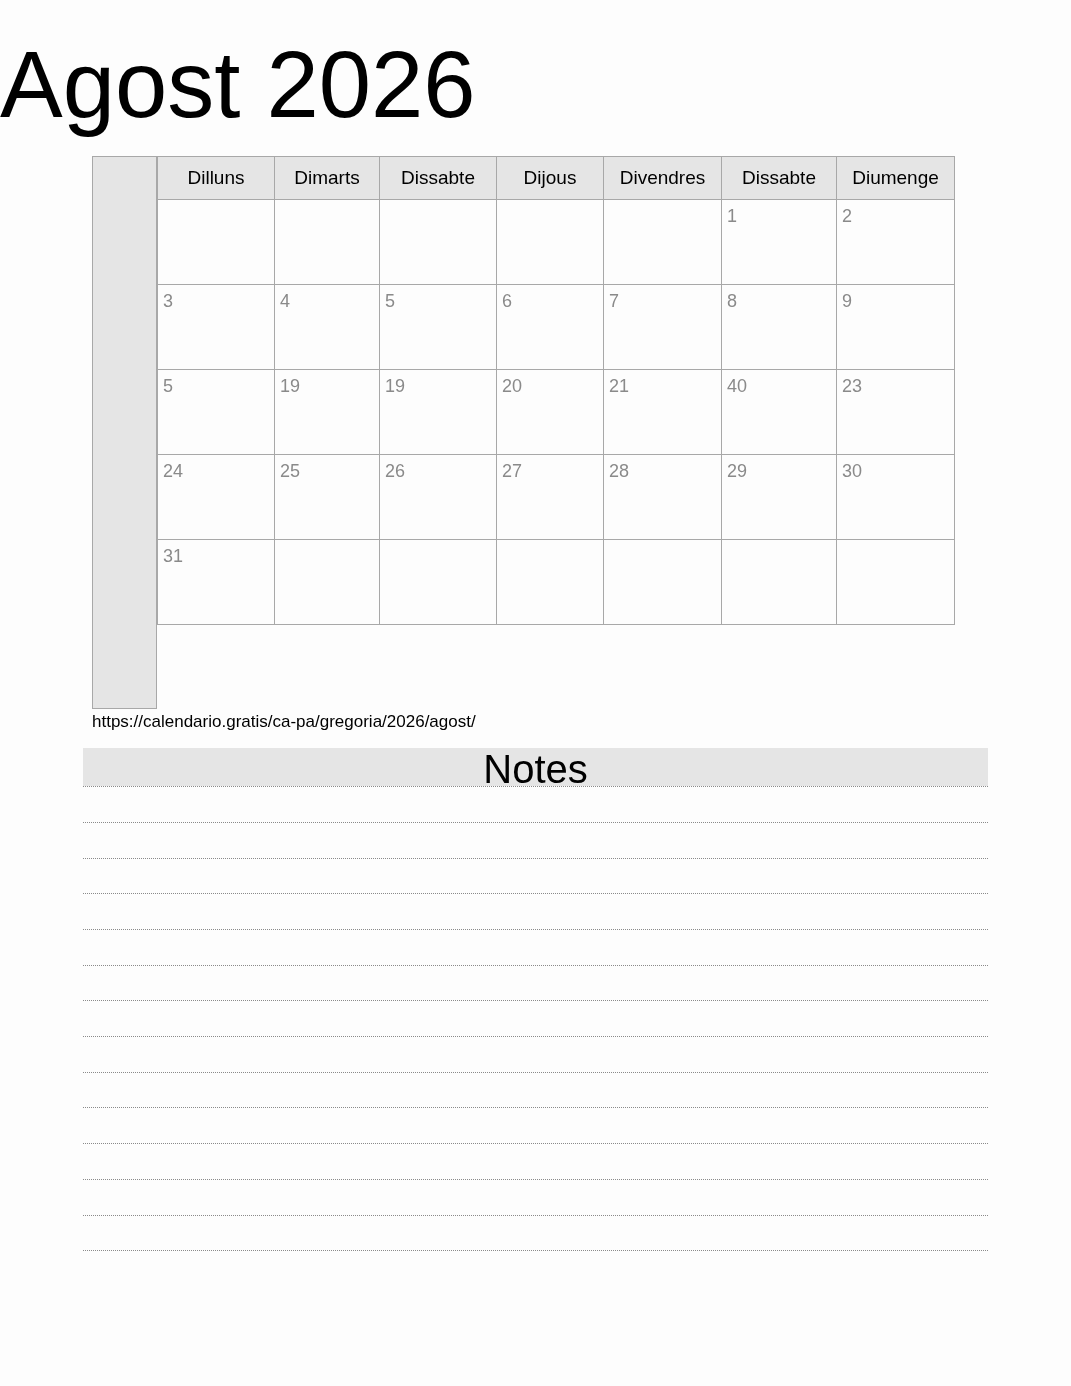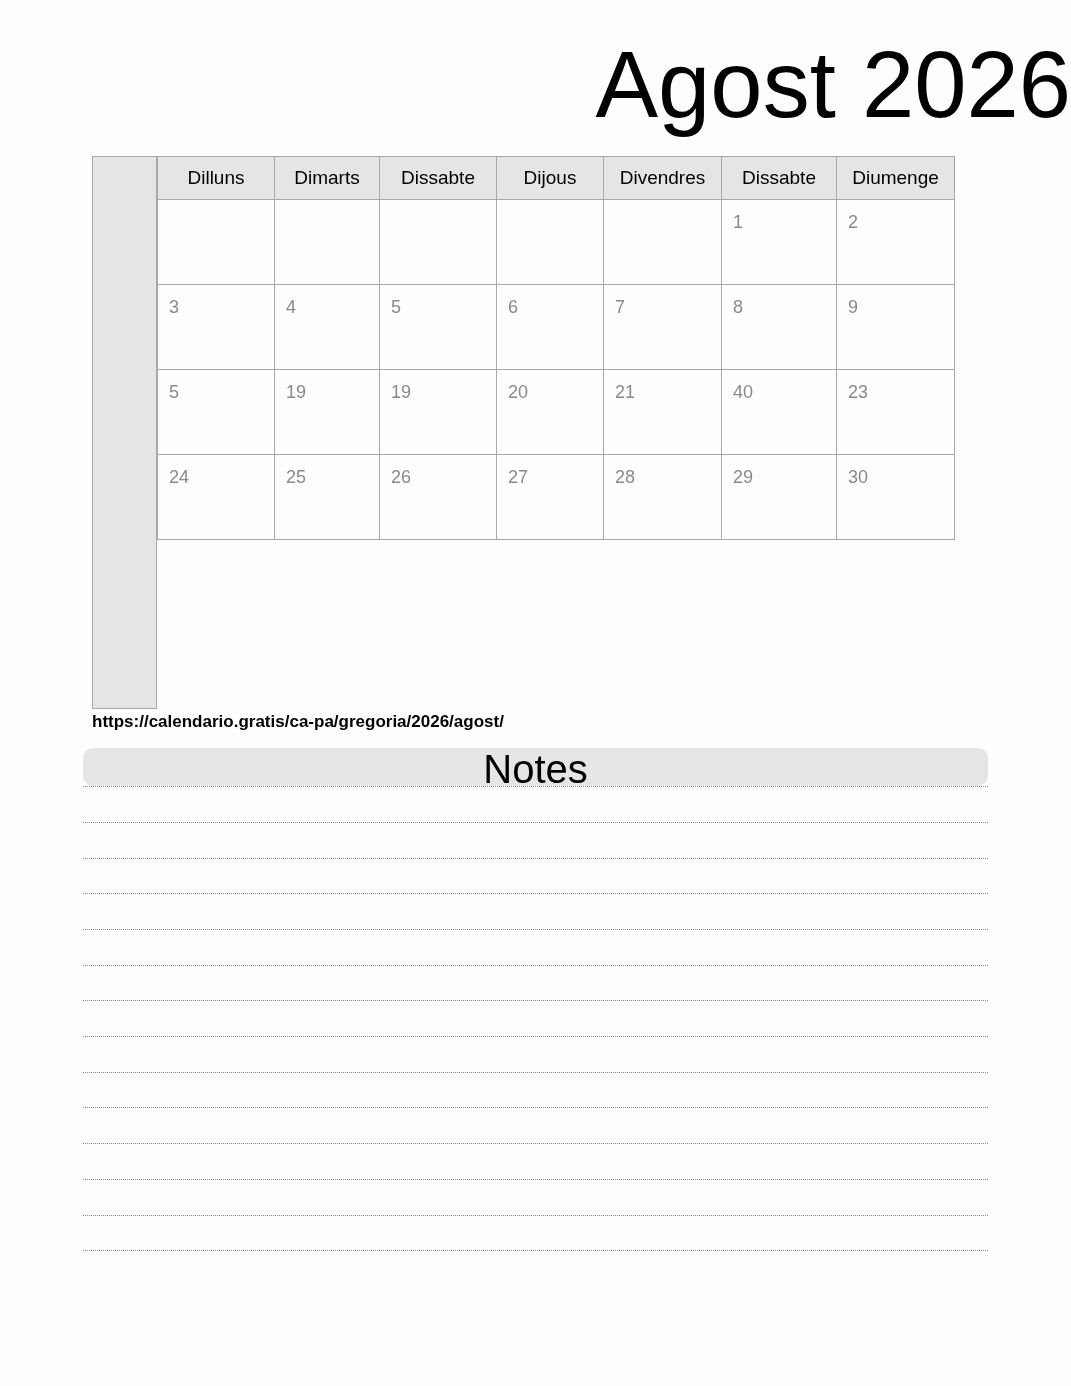--- a/index.html
+++ b/index.html
@@ -1,25 +1,25 @@
 <!DOCTYPE html>
 <html><head>
 <meta charset="utf-8">
 <style>
   html,body{margin:0;padding:0;}
   body{width:1071px;height:1386px;background:#fdfdfd;position:relative;font-family:"Liberation Sans",sans-serif;color:#000;overflow:hidden;}
-  .title{position:absolute;left:0;top:30px;width:1071px;text-align:right;font-size:94px;line-height:110px;}
+  .title{position:absolute;left:0;top:30px;width:1071px;text-align:left;font-size:94px;line-height:110px;}
   .side{position:absolute;left:92px;top:156px;width:65px;height:553px;background:#e5e5e5;border:1px solid #a8a8a8;box-sizing:border-box;}
   .grid{position:absolute;left:157px;top:156px;border-collapse:collapse;}
-  .grid td,.grid th{border:1px solid #a8a8a8;box-sizing:border-box;padding:8px;vertical-align:top;}
+  .grid td,.grid th{border:1px solid #a8a8a8;box-sizing:border-box;padding:2px;vertical-align:top;}
   .grid th{height:43px;background:#e5e5e5;font-weight:normal;font-size:19px;text-align:center;vertical-align:middle;}
   .grid td{height:85px;background:#fdfdfd;}
   .num{display:block;font-size:18px;color:#8a8a8a;padding:4px 0 0 3px;}
-  .url{position:absolute;left:92px;top:712px;font-size:17px;font-weight:bold;}
-  .notes{position:absolute;left:83px;top:748px;width:905px;height:38px;background:#e5e5e5;text-align:center;font-size:40px;line-height:42px;border-radius:10px;}
+  .url{position:absolute;left:92px;top:712px;font-size:17px;}
+  .notes{position:absolute;left:83px;top:748px;width:905px;height:38px;background:#e5e5e5;text-align:center;font-size:40px;line-height:42px;}
   .line{position:absolute;left:83px;width:905px;border-top:1px dotted #8a8a8a;}
 </style>
 </head>
 <body>
 
 <div class="title">Agost 2026</div>
 <div class="side"></div>
 
 <table class="grid">
   <thead>
@@ -119,20 +119,43 @@
         <td>
           <span class="num">28</span>
         </td>
         <td>
           <span class="num">29</span>
         </td>
         <td>
           <span class="num">30</span>
         </td>
       </tr>
+      <tr>
+        <td>
+          <span class="num">31</span>
+        </td>
+        <td>
+          <span class="num"></span>
+        </td>
+        <td>
+          <span class="num"></span>
+        </td>
+        <td>
+          <span class="num"></span>
+        </td>
+        <td>
+          <span class="num"></span>
+        </td>
+        <td>
+          <span class="num"></span>
+        </td>
+        <td>
+          <span class="num"></span>
+        </td>
+      </tr>
     </tbody>
 </table>
 
 <div class="url">https://calendario.gratis/ca-pa/gregoria/2026/agost/</div>
 <div class="notes">Notes</div>
 <div id="lines">
     <div class="line" style="top: 786px;"></div>
     <div class="line" style="top: 822px;"></div>
     <div class="line" style="top: 858px;"></div>
     <div class="line" style="top: 893px;"></div>

